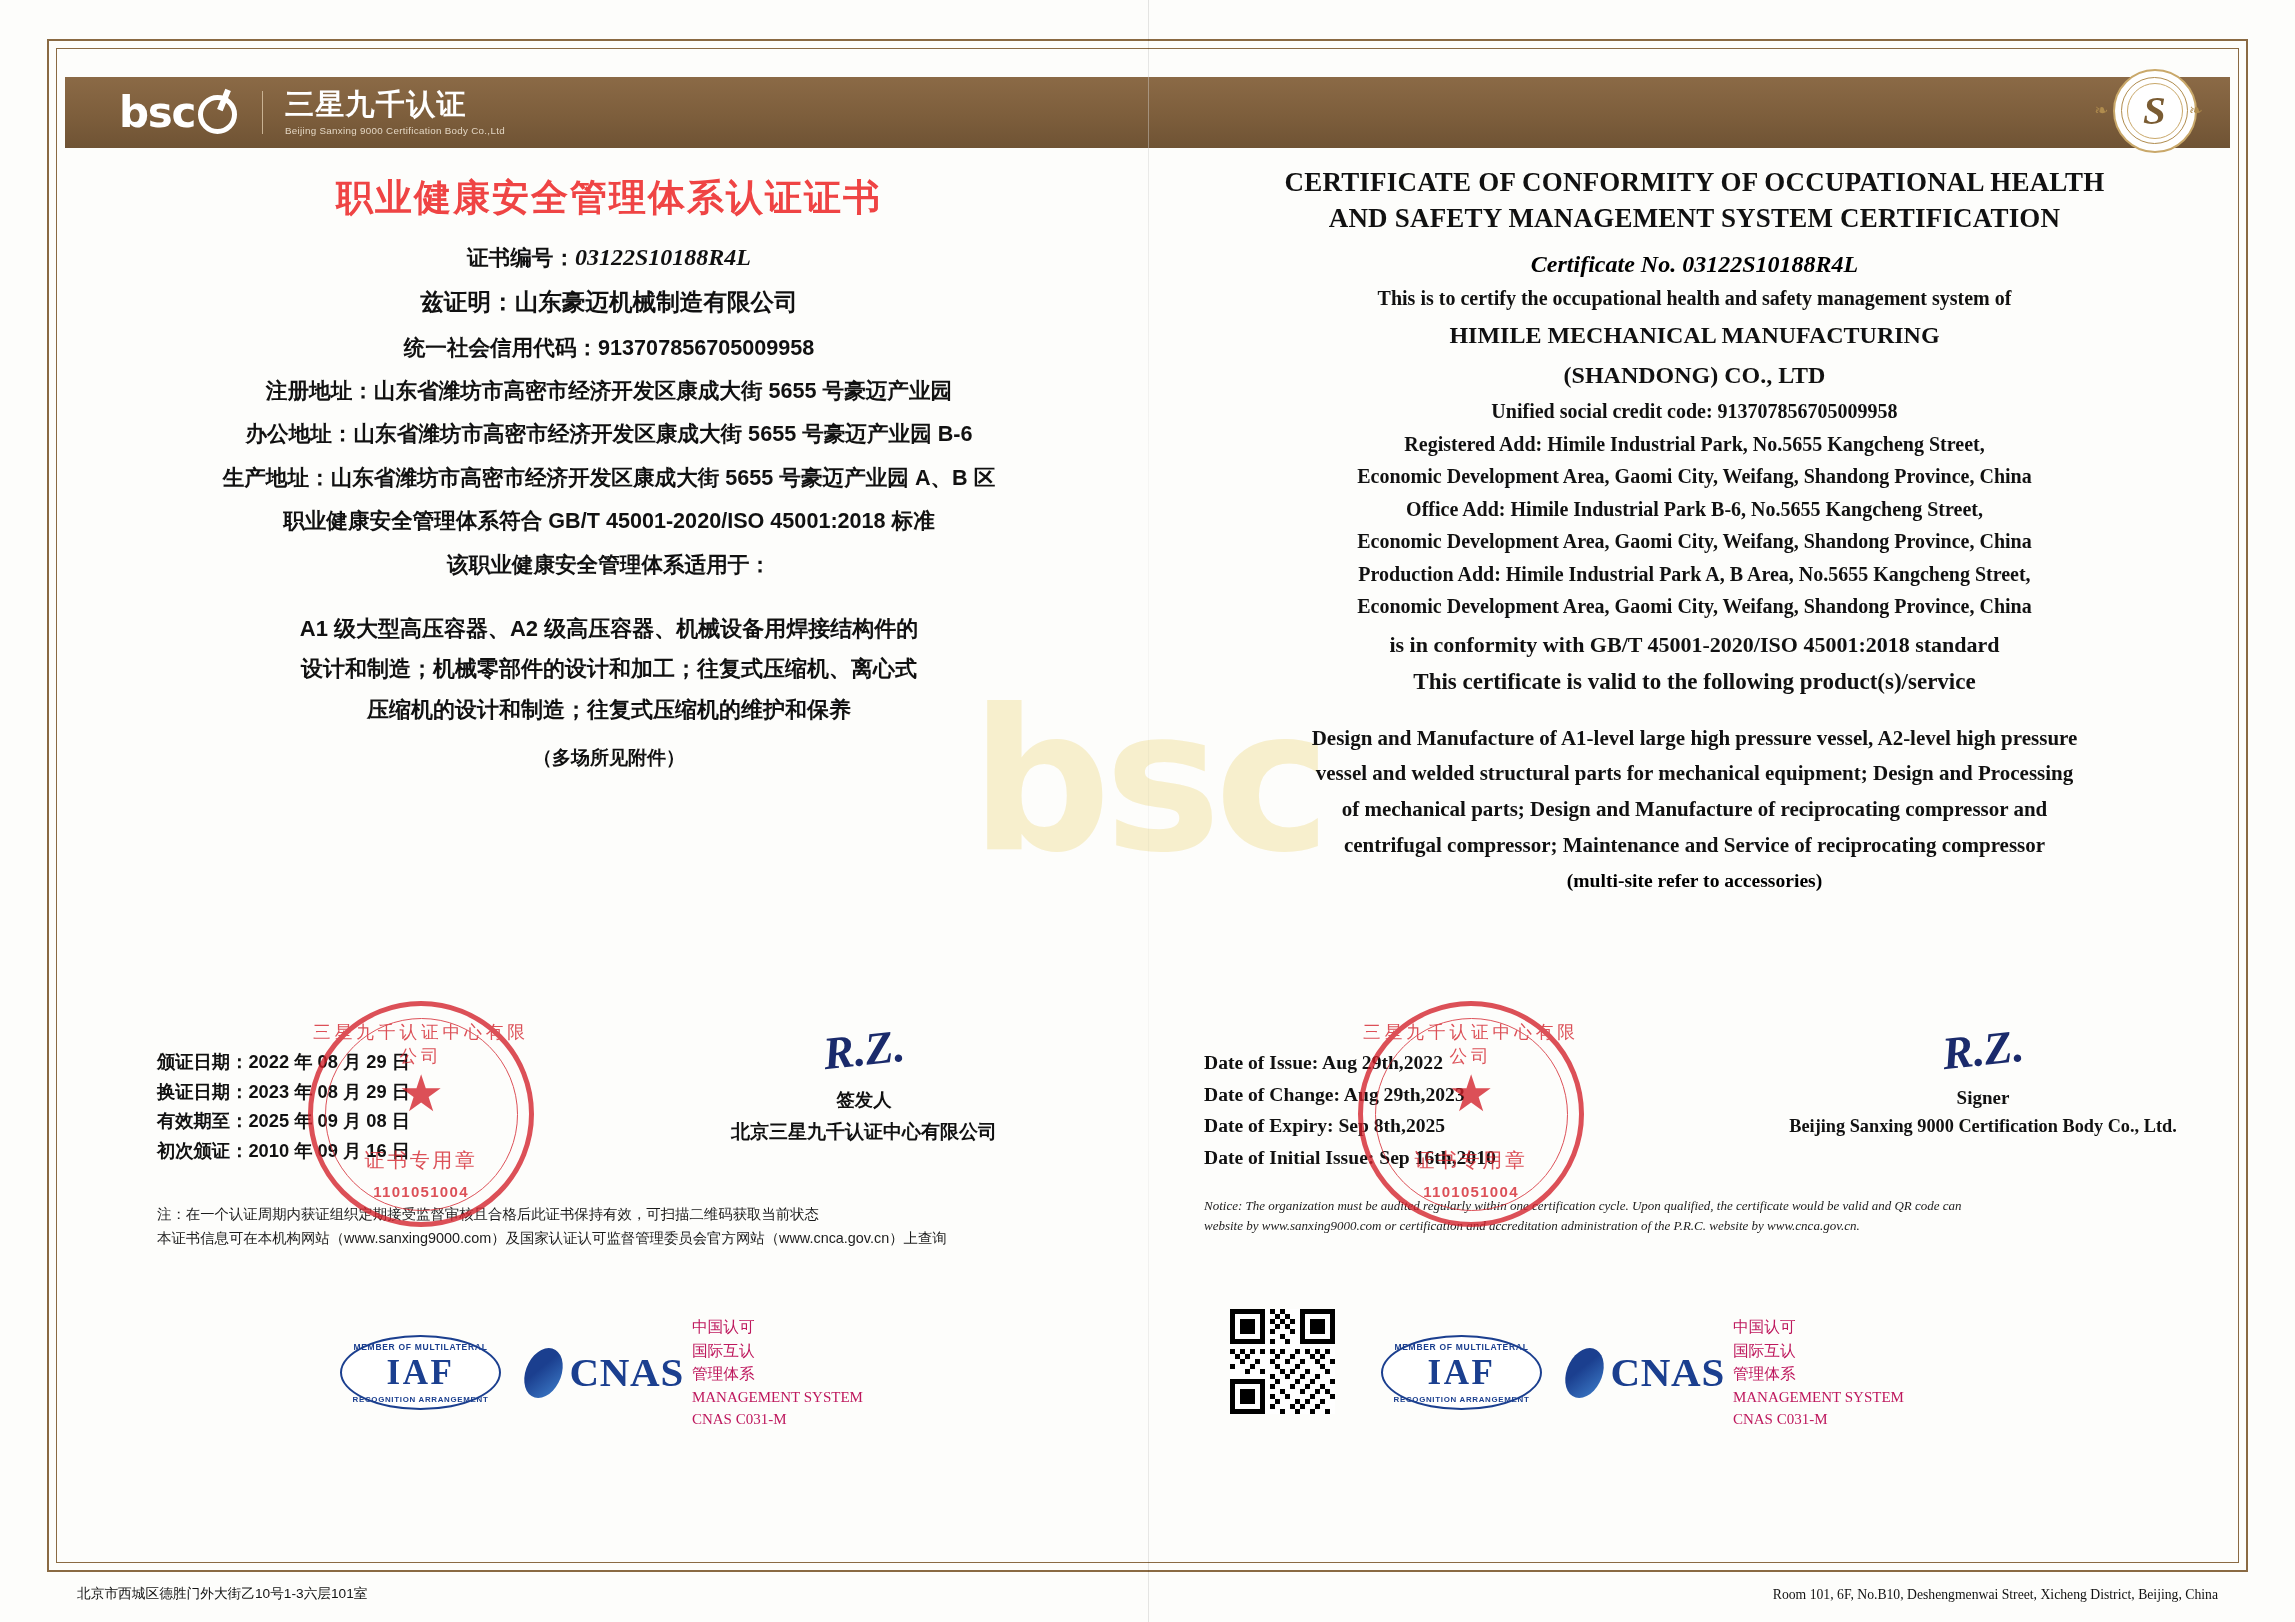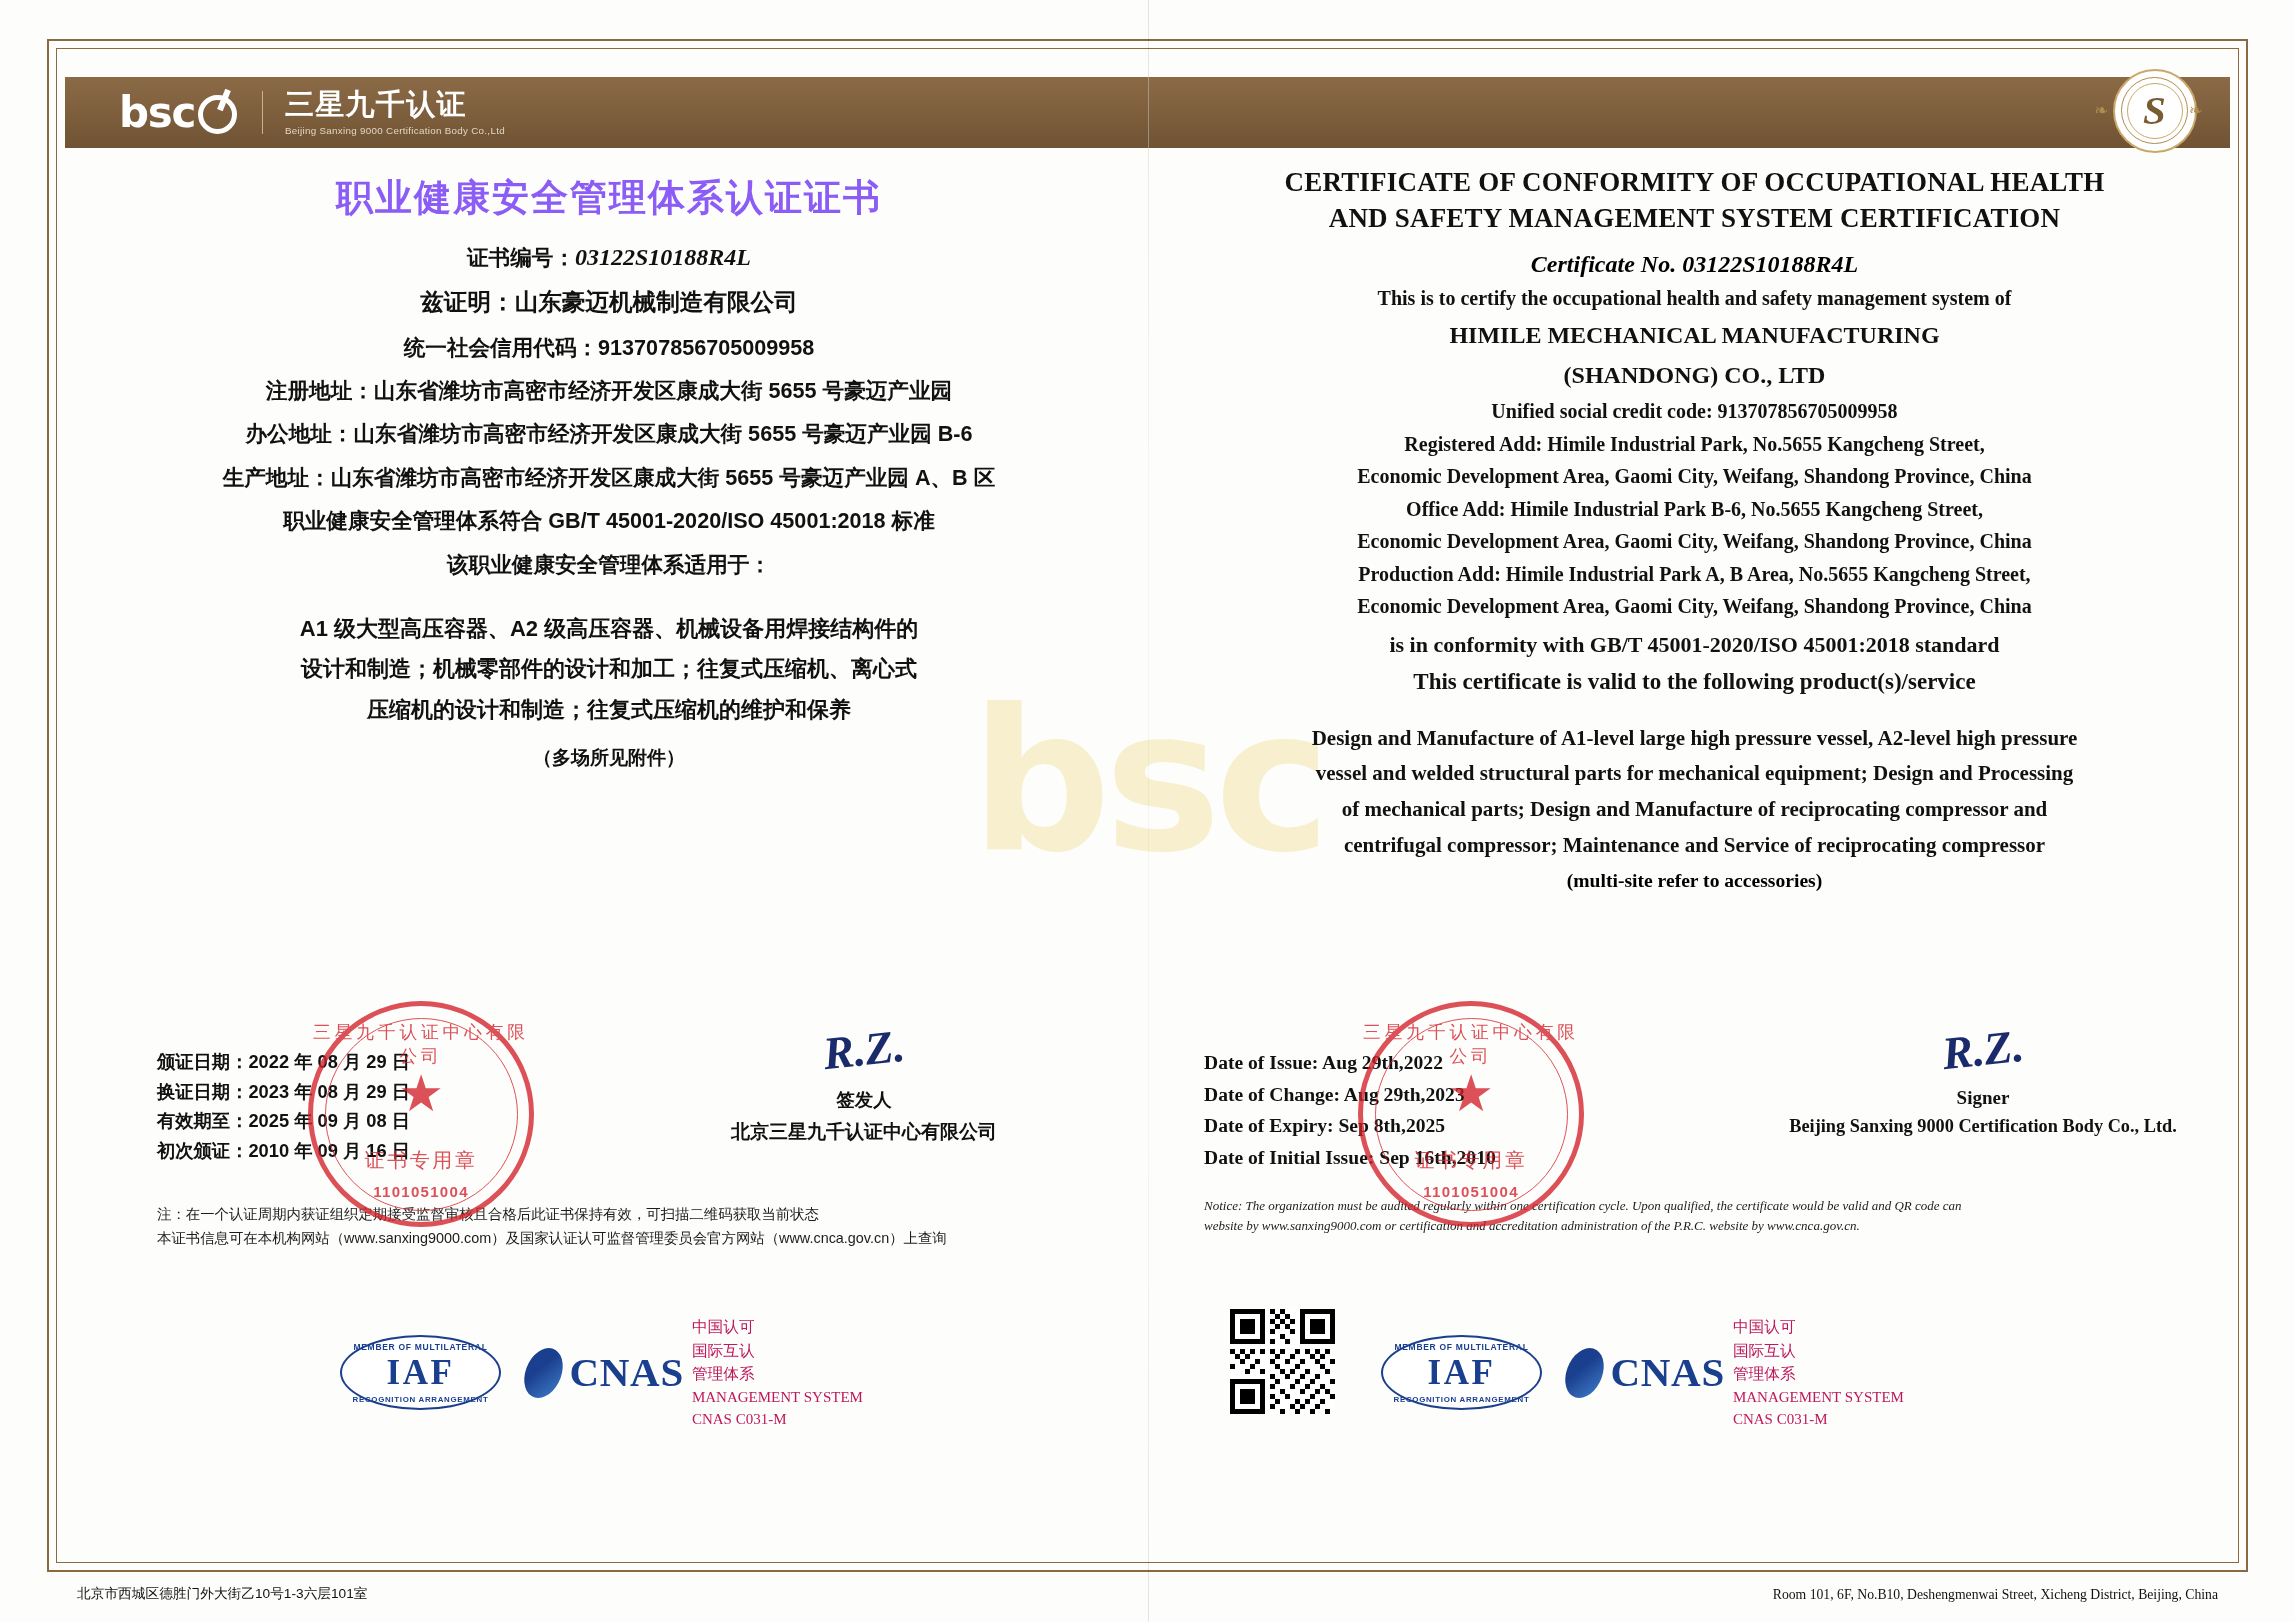--- a/index.html
+++ b/index.html
@@ -120,21 +120,21 @@
 
   .col{
     position:absolute;top:164px;z-index:2;
   }
   .col-cn{left:79px;width:1060px;text-align:center;}
   .col-en{left:1171px;width:1047px;text-align:center;}
 
   
   .cn-title{
     font-family:"Liberation Sans", sans-serif;
-    font-size:37px;font-weight:bold;color:#8b5cf6;letter-spacing:2px;
+    font-size:37px;font-weight:bold;color:#ef4444;letter-spacing:2px;
     margin-top:9.2px;
   }
   .cn-certno{
     font-size:24px;font-weight:bold;font-style:italic;color:#111;margin-top:19.6px;
     font-family:"Liberation Serif", serif;
   }
   .cn-certno .lab{font-family:"Liberation Sans", sans-serif;font-style:normal;font-size:21.6px;font-weight:bold;}
   .cn-line{
     font-family:"Liberation Sans", sans-serif;
     font-size:21.6px;color:#111;margin-top:14.4px;font-weight:bold;

